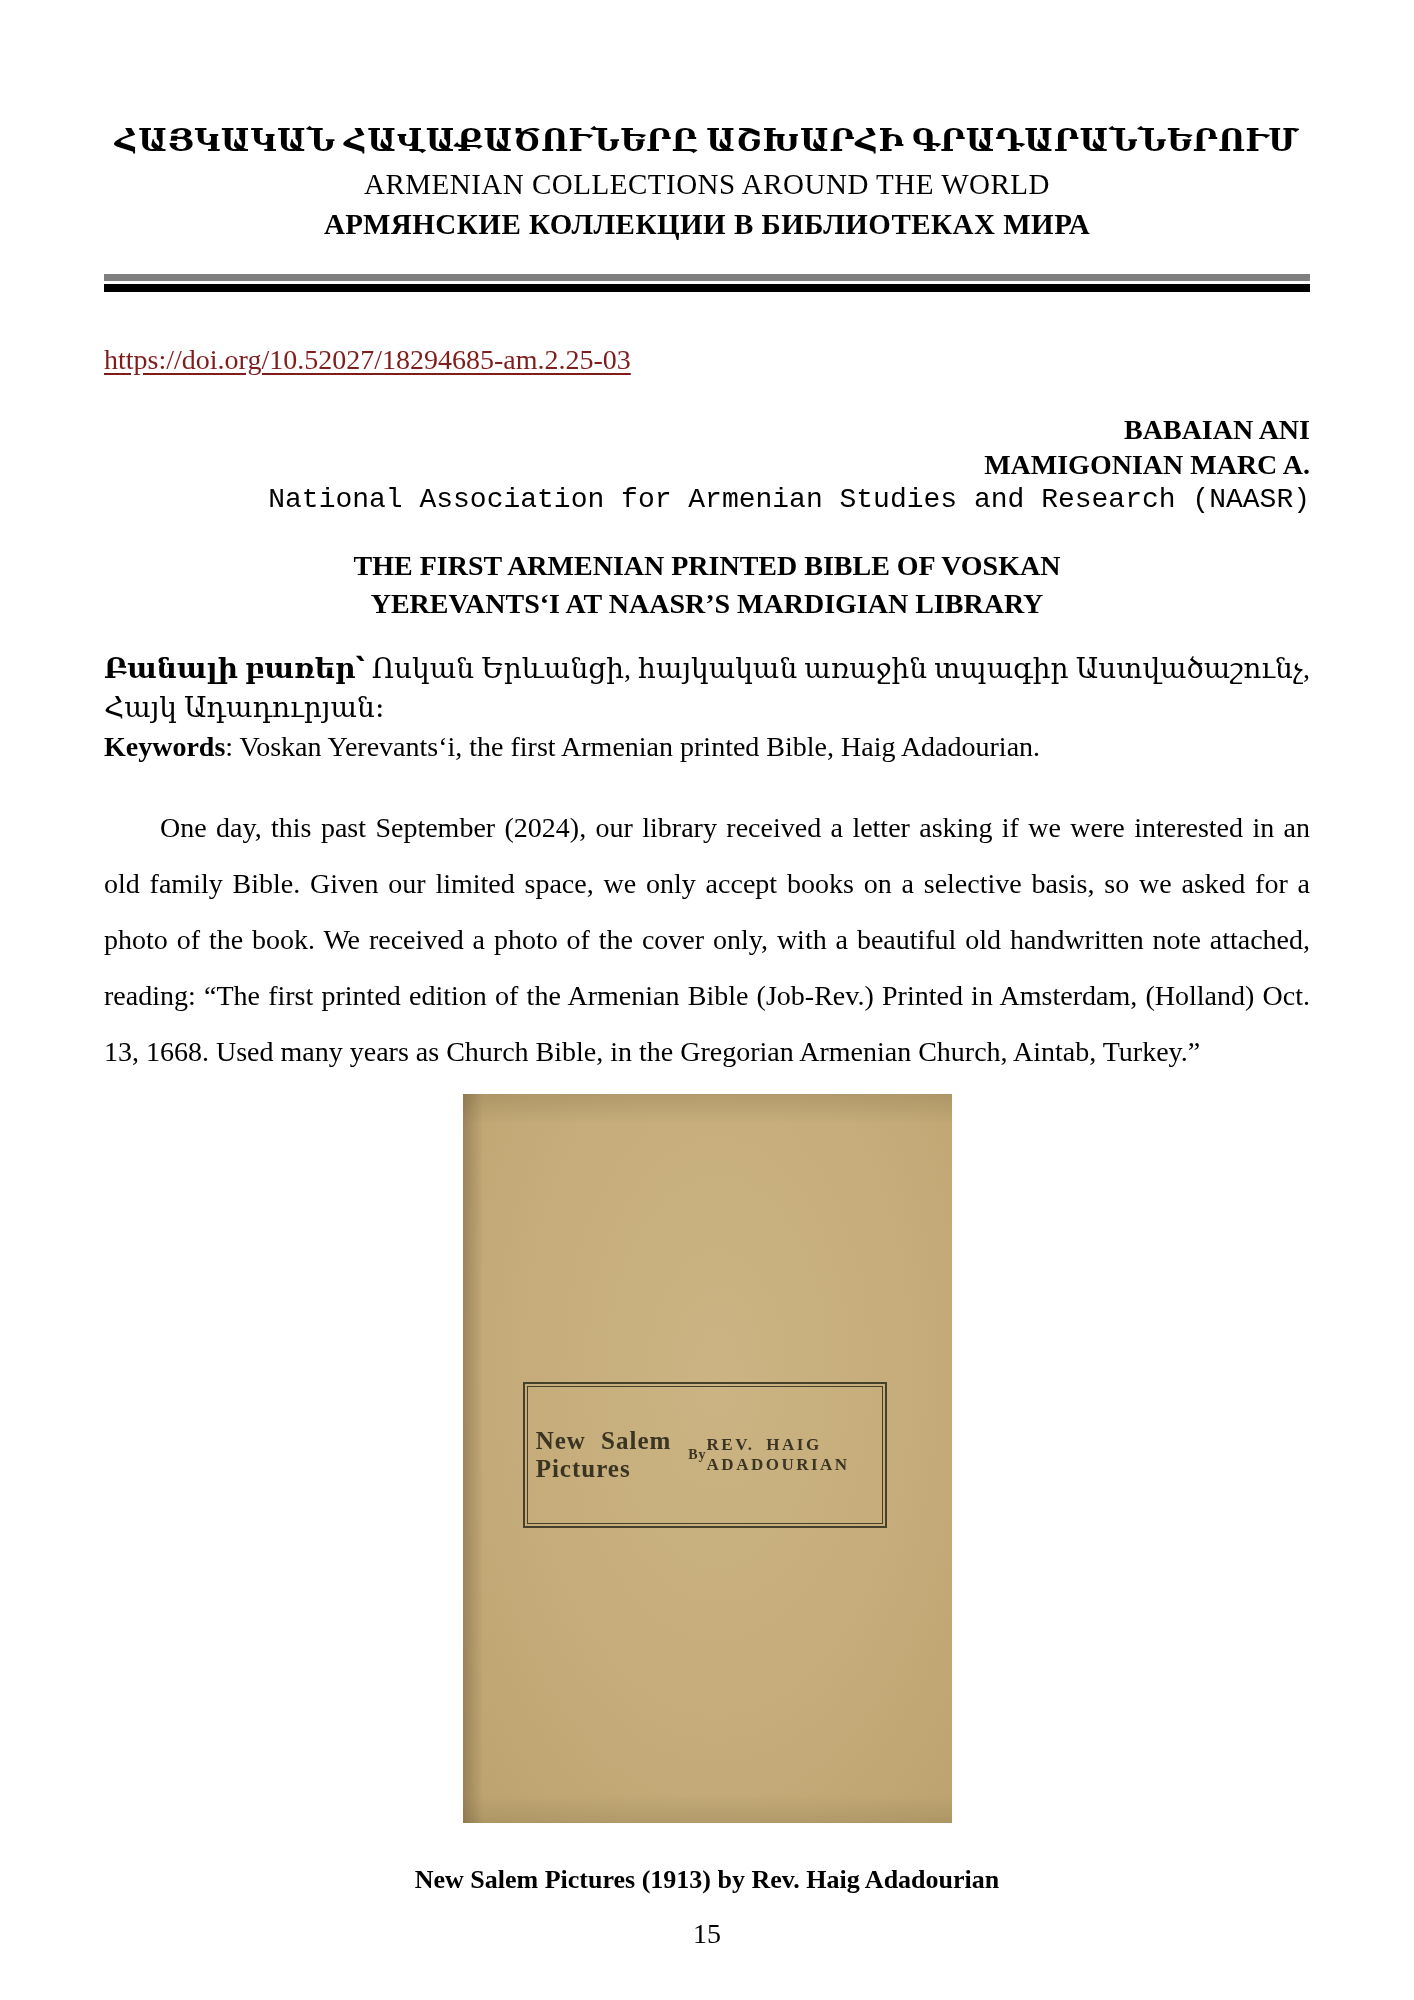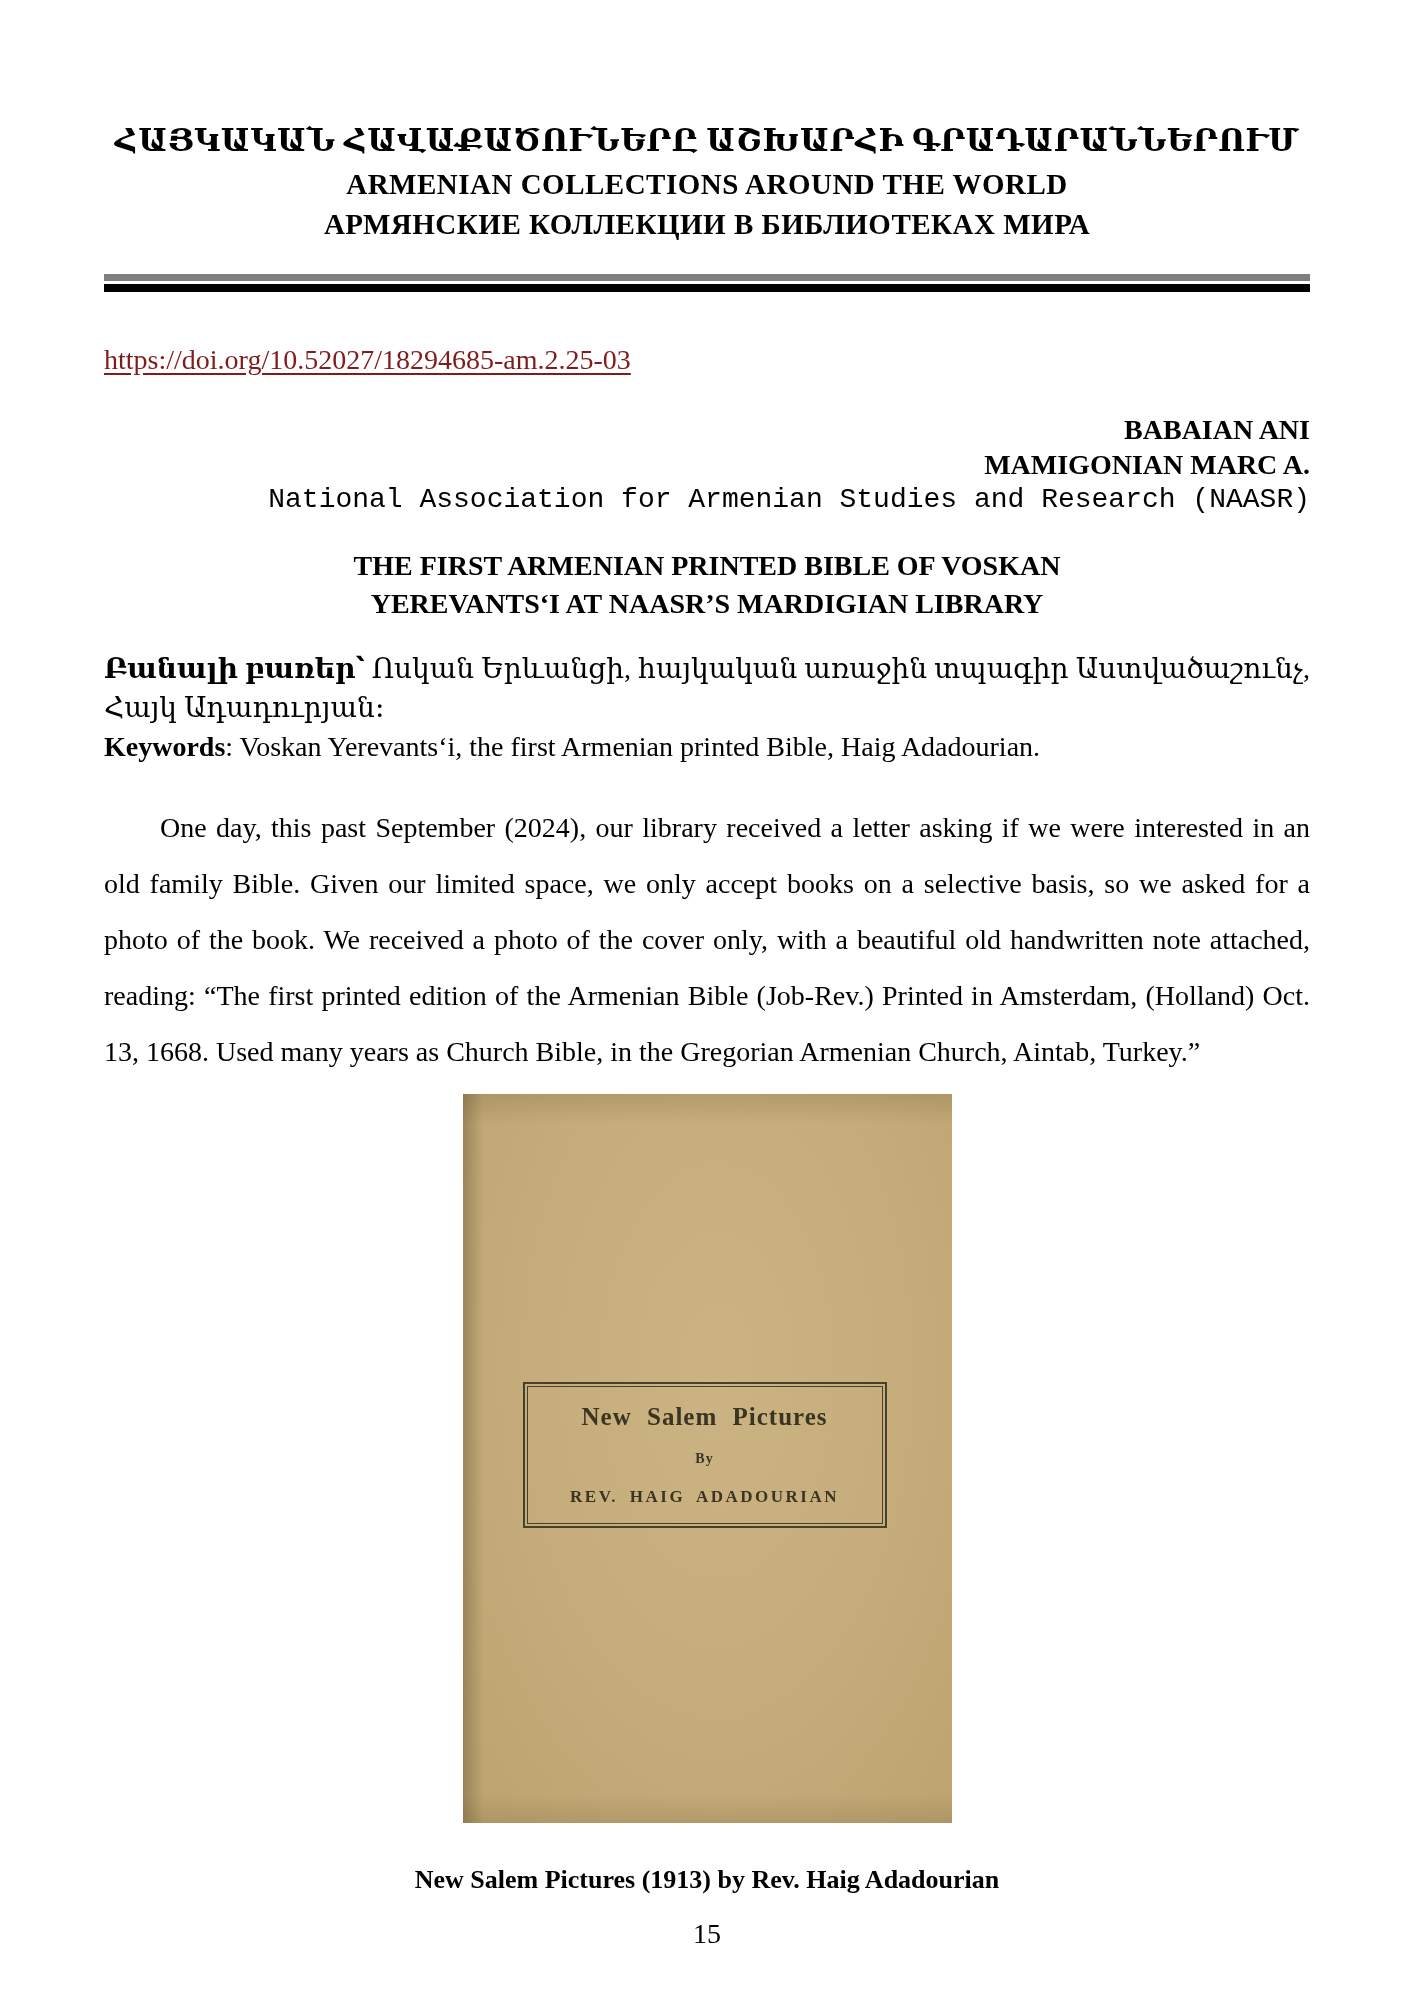--- a/index.html
+++ b/index.html
@@ -19,21 +19,21 @@
   }
   
   .masthead { text-align: center; }
   .h-armenian {
     font-weight: bold;
     font-size: 31px;
     line-height: 46px;
     letter-spacing: 0.5px;
   }
   .h-english {
-    font-weight: bold;
+    font-weight: normal;
     font-size: 29px;
     line-height: 40px;
     letter-spacing: 0.5px;
     text-align: center;
   }
   .h-russian {
     font-weight: bold;
     font-size: 29px;
     line-height: 40px;
     letter-spacing: 0.5px;
@@ -95,21 +95,21 @@
     width: 74.6%;
     height: 20.1%;
     border: 2px solid #45412a;
     padding: 2px;
   }
   .cover-label-inner {
     width: 100%;
     height: 100%;
     border: 1px solid #45412a;
     display: flex;
-    flex-direction: column;
+    flex-direction: row;
     align-items: center;
     justify-content: space-between;
     padding: 16px 9px 16px 8px;
   }
   .cover-title {
     font-weight: bold;
     font-size: 25px;
     color: #3a3422;
     letter-spacing: 1px;
     word-spacing: 8px;

